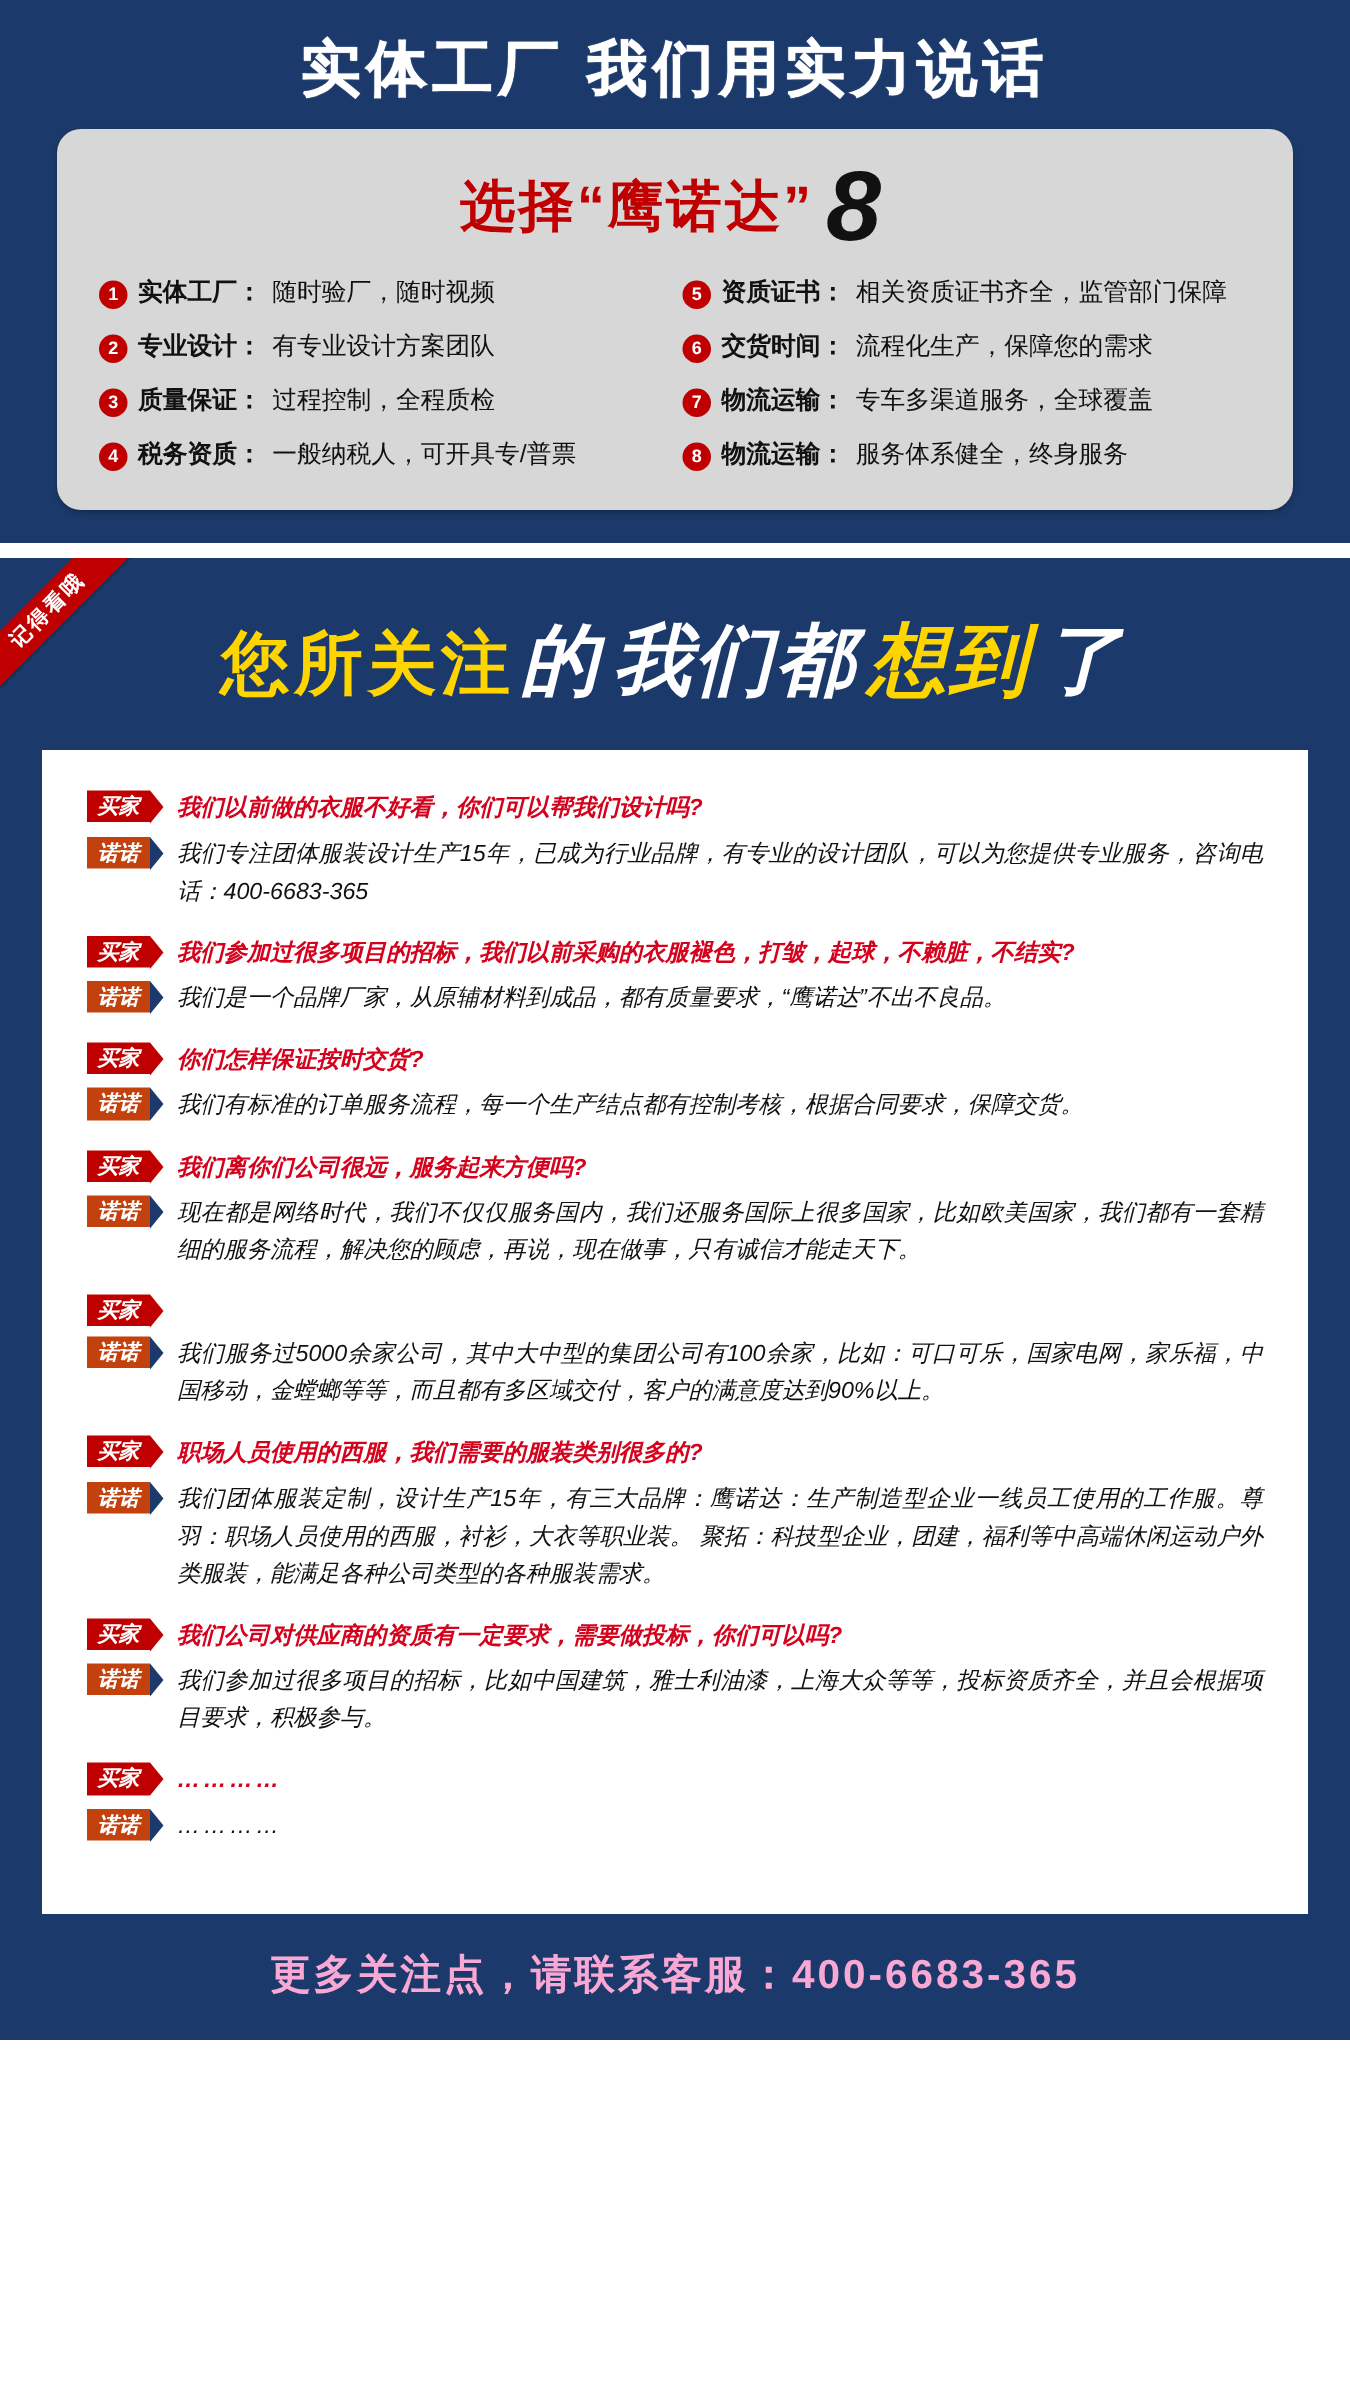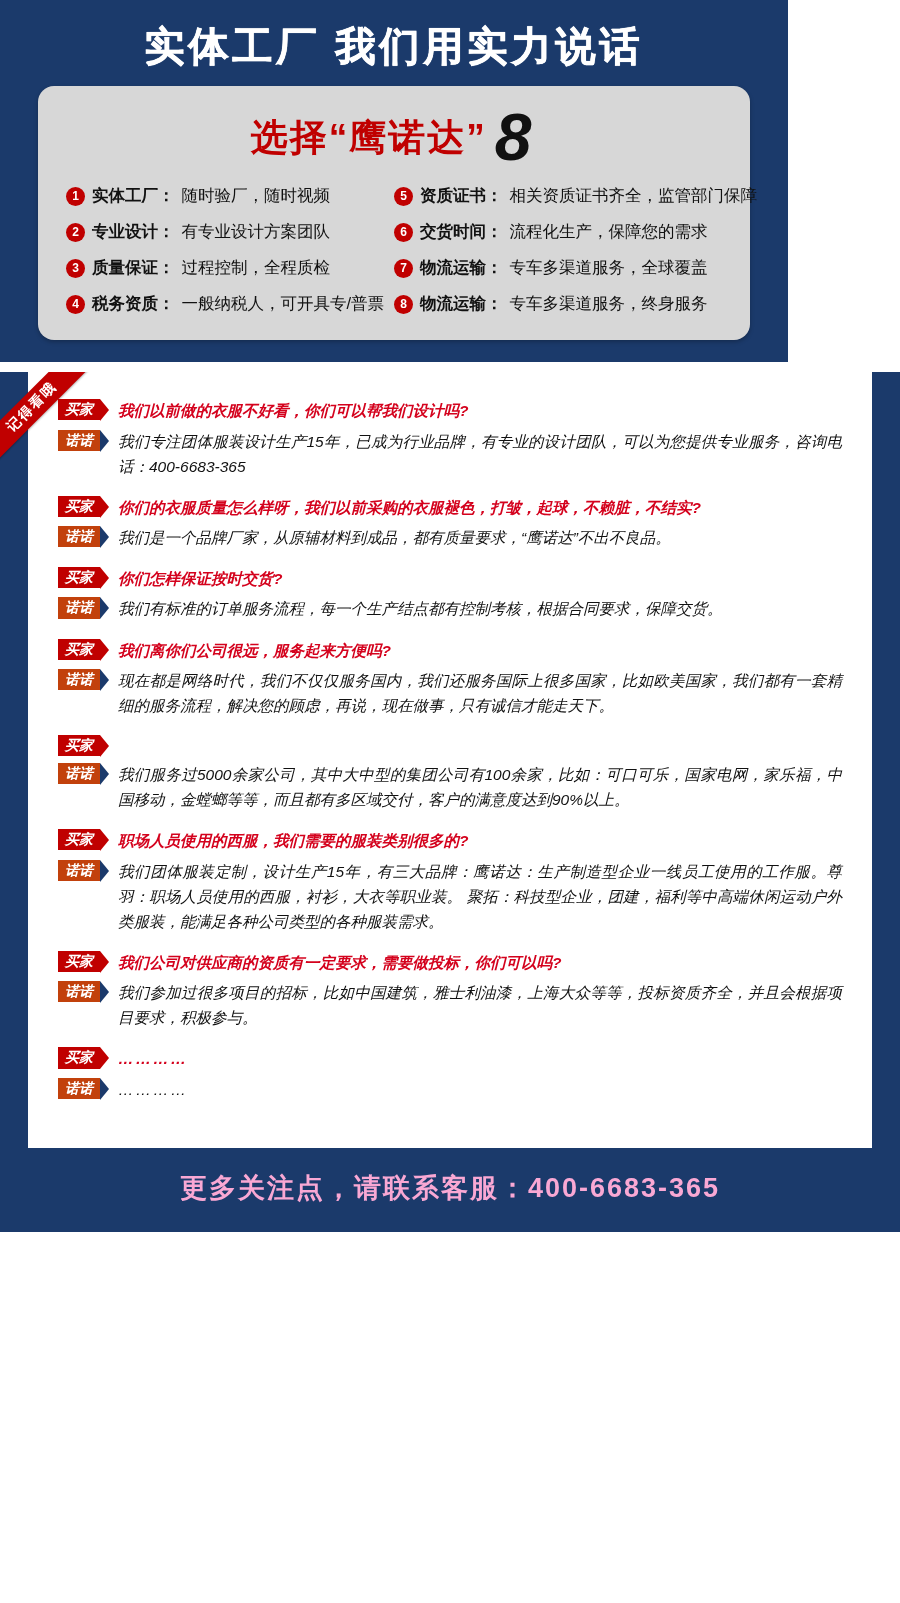--- a/index.html
+++ b/index.html
@@ -7,21 +7,21 @@
     width: 900px;
     background: #ffffff;
     font-family: "Liberation Sans", "DejaVu Sans", sans-serif;
   }
   body { width: 900px; }
 
   
   .section-top {
     background: #1b3a6b;
     padding: 18px 0 22px 0;
-    width: 788px;
+    width: 900px;
   }
   .top-banner-title {
     text-align: center;
     color: #ffffff;
     font-size: 40px;
     font-weight: bold;
     letter-spacing: 4px;
     line-height: 1.2;
     padding: 4px 0 16px 0;
     text-shadow: 0 0 1px #fff;
@@ -257,49 +257,52 @@
         <span class="reason-text">专车多渠道服务，全球覆盖</span>
       </div>
       <div class="reason-item">
         <span class="num-badge">4</span>
         <span class="reason-label">税务资质：</span>
         <span class="reason-text">一般纳税人，可开具专/普票</span>
       </div>
       <div class="reason-item">
         <span class="num-badge">8</span>
         <span class="reason-label">物流运输：</span>
-        <span class="reason-text">专车多渠道服务，终身服务</span>
+        <span class="reason-text">服务体系健全，终身服务</span>
       </div>
     </div>
   </div>
 </div>
 
 <div class="white-gap"></div>
 
 <div class="section-bottom">
   <div class="corner-ribbon">记得看哦</div>
 
+  <div class="headline">
+    <span class="hl-y">您所关注</span><span class="hl-w">的</span><span class="hl-w">我们都</span><span class="hl-y-big">想到</span><span class="hl-w">了</span>
+  </div>
 
   <div class="qa-card">
 
     <div class="qa-block">
       <div class="qa-row">
         <span class="tag tag-buyer">买家</span>
         <span class="q-text">我们以前做的衣服不好看，你们可以帮我们设计吗?</span>
       </div>
       <div class="qa-row">
         <span class="tag tag-reply">诺诺</span>
         <span class="a-text">我们专注团体服装设计生产15年，已成为行业品牌，有专业的设计团队，可以为您提供专业服务，咨询电话：400-6683-365</span>
       </div>
     </div>
 
     <div class="qa-block">
       <div class="qa-row">
         <span class="tag tag-buyer">买家</span>
-        <span class="q-text">你们的衣服质量怎么样呀，我们以前采购的衣服褪色，打皱，起球，不赖脏，不结实?</span>
+        <span class="q-text">我们参加过很多项目的招标，我们以前采购的衣服褪色，打皱，起球，不赖脏，不结实?</span>
       </div>
       <div class="qa-row">
         <span class="tag tag-reply">诺诺</span>
         <span class="a-text">我们是一个品牌厂家，从原辅材料到成品，都有质量要求，“鹰诺达”不出不良品。</span>
       </div>
     </div>
 
     <div class="qa-block">
       <div class="qa-row">
         <span class="tag tag-buyer">买家</span>

